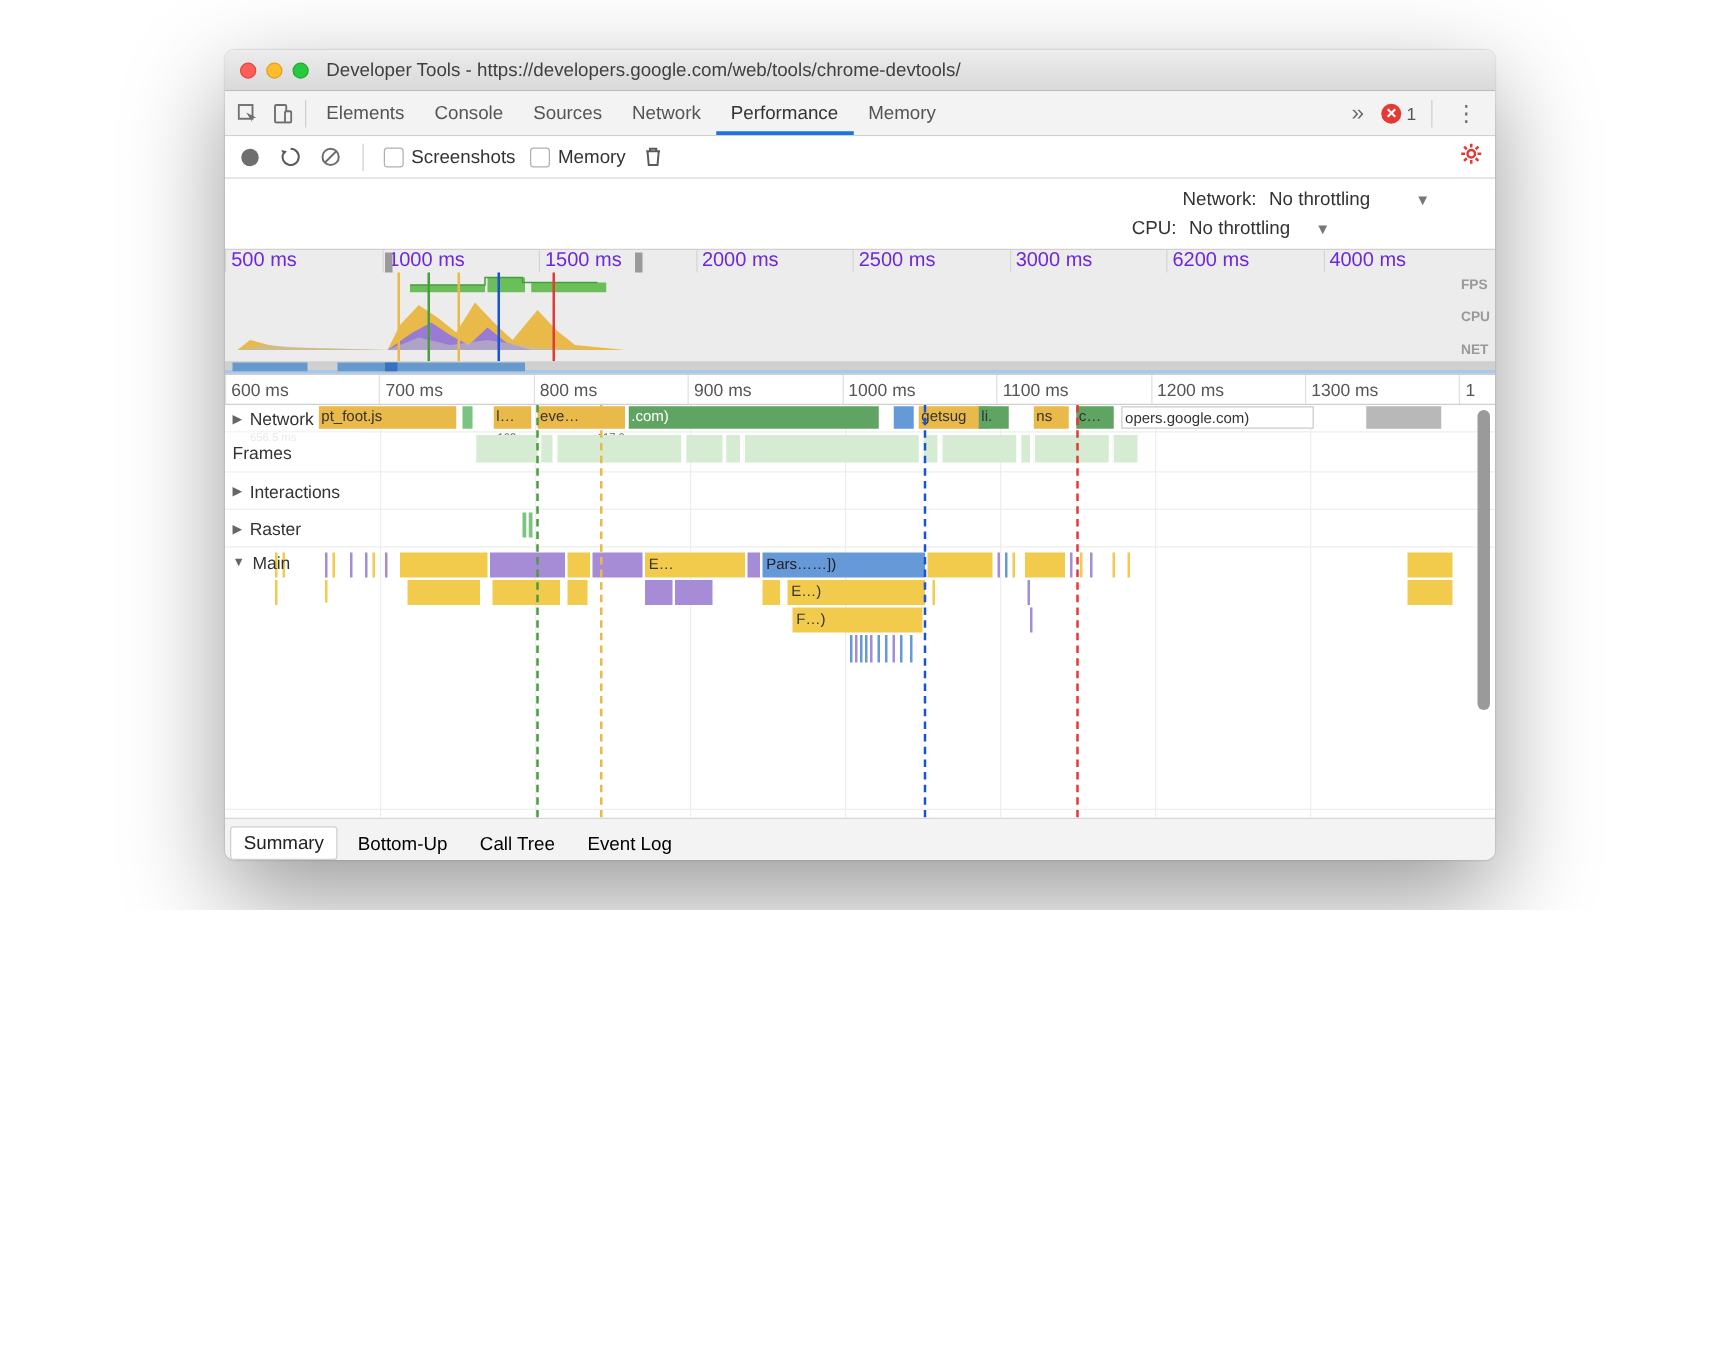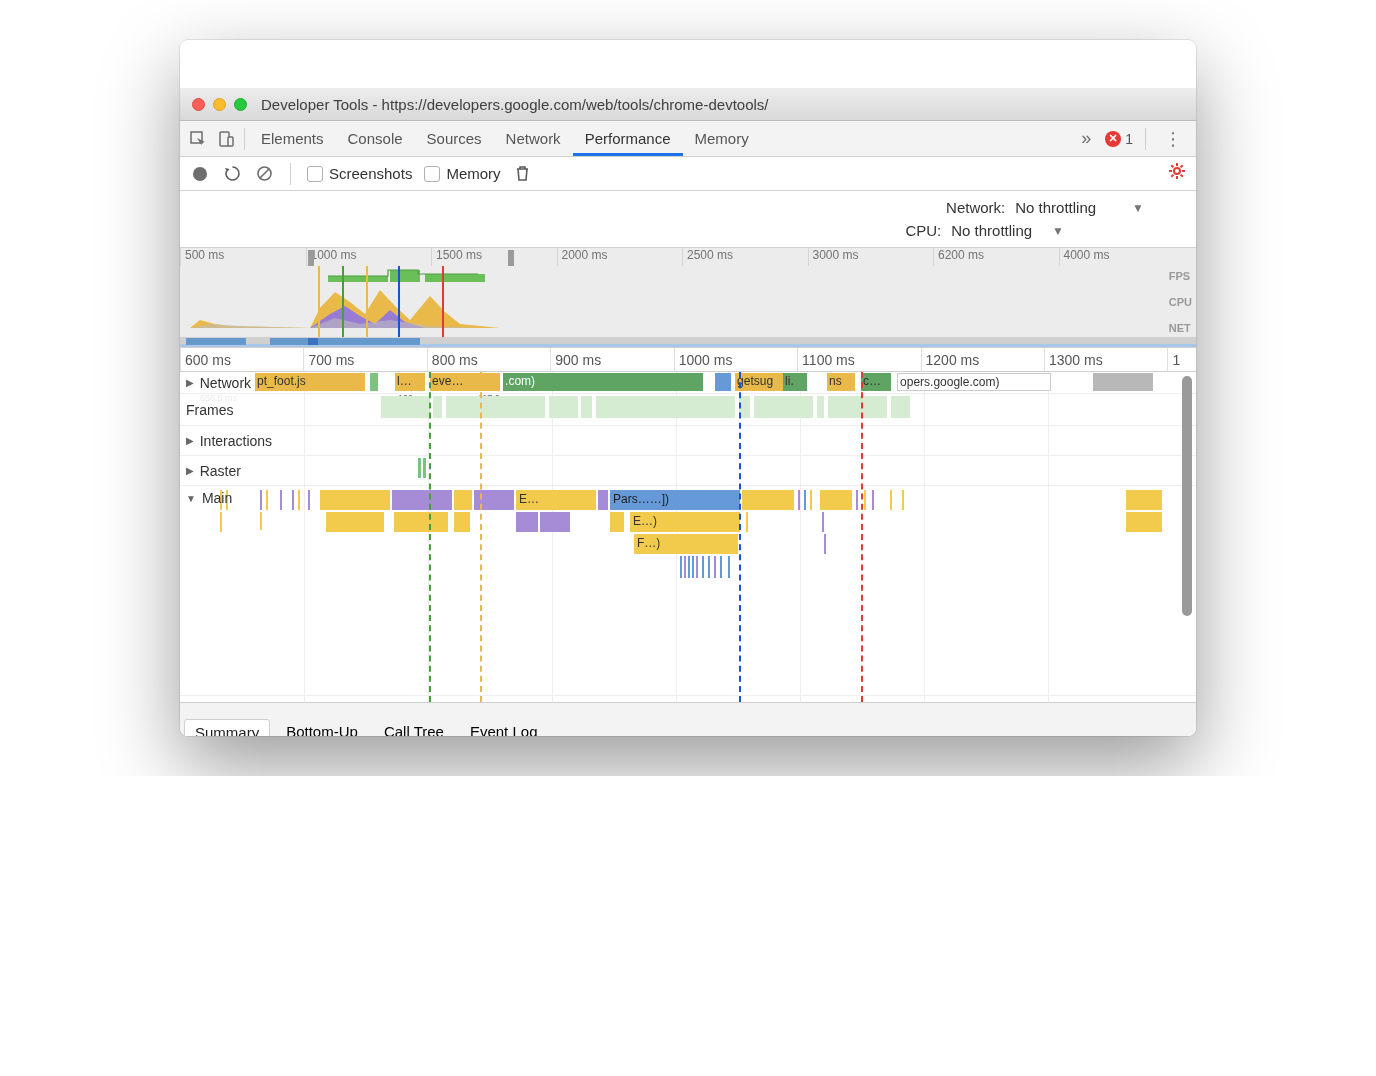--- a/index.html
+++ b/index.html
@@ -19,21 +19,20 @@
   overflow: hidden;
   position: relative;
 }
 .titlebar {
   height: 33px;
   background: linear-gradient(#ededed, #d9d9d9);
   border-bottom: 1px solid #bcbcbc;
   display: flex;
   align-items: center;
   padding: 0 12px;
-  margin-top: 48px;
 }
 .traffic { display: flex; gap: 8px; margin-right: 14px; }
 .tl { width: 13px; height: 13px; border-radius: 50%; }
 .tl.red { background: #ff5f57; border: 1px solid #e24640; }
 .tl.yellow { background: #ffbd2e; border: 1px solid #dfa023; }
 .tl.green { background: #28c940; border: 1px solid #1dad2b; }
 .titlebar-title { font-size: 15px; color: #404040; white-space: nowrap; overflow: hidden; }
 .tabs {
   display: flex;
   align-items: center;
@@ -66,21 +65,21 @@
   padding: 8px 12px; border-bottom: 1px solid #d0d0d0; background: #fff;
 }
 .settings-row { display: flex; align-items: center; margin-bottom: 6px; }
 .settings-row .chk-label { min-width: 400px; }
 .sel-label { font-size: 15px; color: #333; min-width: 80px; text-align: right; margin-right: 10px; }
 .sel { display: flex; align-items: center; gap: 36px; font-size: 15px; color: #333; }
 .sel .drop { color: #777; font-size: 12px; }
 .overview {
   height: 100px; background: #ececec; border-bottom: 1px solid #cfcfcf; position: relative; overflow: hidden;
 }
-.ov-ticks { position: absolute; top: 0; left: 0; right: 12px; height: 18px; display: flex; font-size: 12px; color: #737373; }
+.ov-ticks { position: absolute; top: 0; left: 0; right: 12px; height: 18px; display: flex; font-size: 16px; color: #6d28d9; }
 .ov-tick { flex: 1; padding-left: 4px; border-left: 1px solid #d5d5d5; }
 .ov-labels { position: absolute; right: 4px; top: 22px; font-size: 11px; font-weight: bold; color: #999; display: flex; flex-direction: column; gap: 14px; }
 .ov-handle { position: absolute; top: 2px; width: 6px; height: 16px; background: #9a9a9a; }
 .ov-net { position: absolute; bottom: 0; left: 0; right: 0; height: 10px; background: #d0d0d0; }
 .ov-net-bar { position: absolute; height: 7px; background: #6699cc; bottom: 2px; }
 .ov-vline { position: absolute; top: 18px; bottom: 10px; width: 2px; }
 .ruler {
   height: 24px; border-bottom: 1px solid #cfcfcf; display: flex; font-size: 14px; color: #555; background: #fff; position: relative;
 }
 .ruler-tick { flex: 1; border-left: 1px solid #e0e0e0; padding-left: 4px; display: flex; align-items: center; }
@@ -97,21 +96,21 @@
 .flame { position: absolute; height: 20px; font-size: 12px; overflow: hidden; white-space: nowrap; padding: 2px 3px; color: #333; }
 .flame.y { background: #f2cb4d; }
 .flame.p { background: #a68cd6; }
 .flame.b { background: #6699d8; color: #222; }
 .thin { position: absolute; width: 2px; background: #f2cb4d; }
 .thin.p { background: #a68cd6; }
 .thin.b { background: #6699d8; }
 .scrollbar { position: absolute; right: 2px; top: 0; width: 10px; height: 250px; background: #c9c9c9; border-radius: 5px; }
 .scrollbar-thumb { position: absolute; right: 2px; width: 10px; background: #9a9a9a; border-radius: 5px; }
 .footer-tabs {
-  display: flex; align-items: flex-start; height: 34px; border-top: 1px solid #cfcfcf; background: #f3f3f3; padding: 16px 4px; gap: 6px;
+  display: flex; align-items: flex-end; height: 34px; border-top: 1px solid #cfcfcf; background: #f3f3f3; padding: 0 4px; gap: 6px;
 }
 .ftab { padding: 4px 10px; font-size: 15px; color: #000000; border-radius: 3px; }
 .ftab.active { background: #fff; color: #222; border: 1px solid #cfcfcf; }
 .vline { position: absolute; top: 0; bottom: 0; width: 0; border-left: 2px dashed; z-index: 3; }
 .grid-v { position: absolute; top: 0; bottom: 0; width: 1px; background: #eee; z-index: 0; }
 </style>
 </head>
 <body>
 
 <div class="window">

